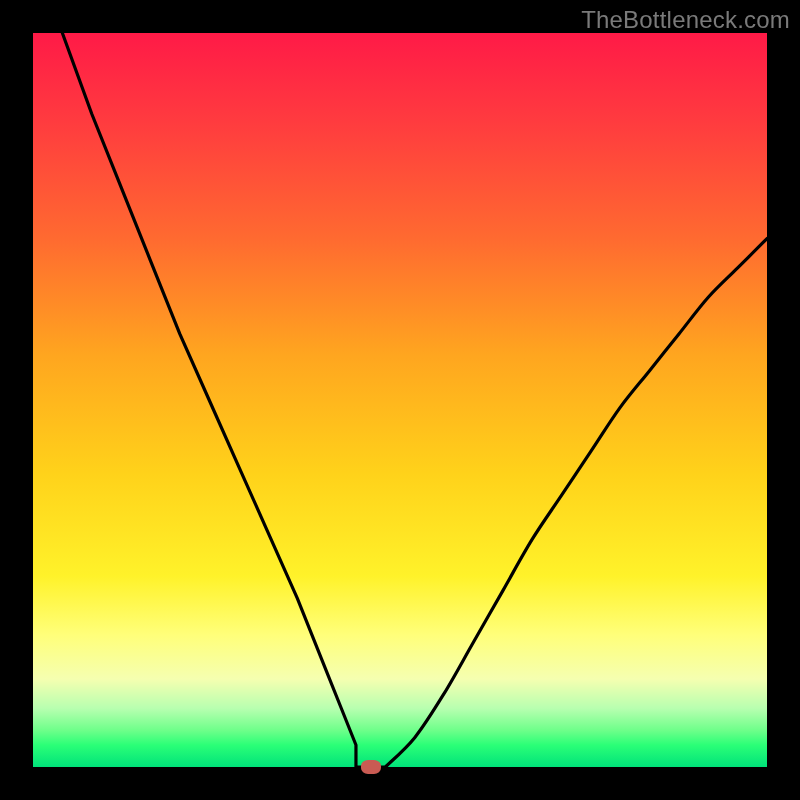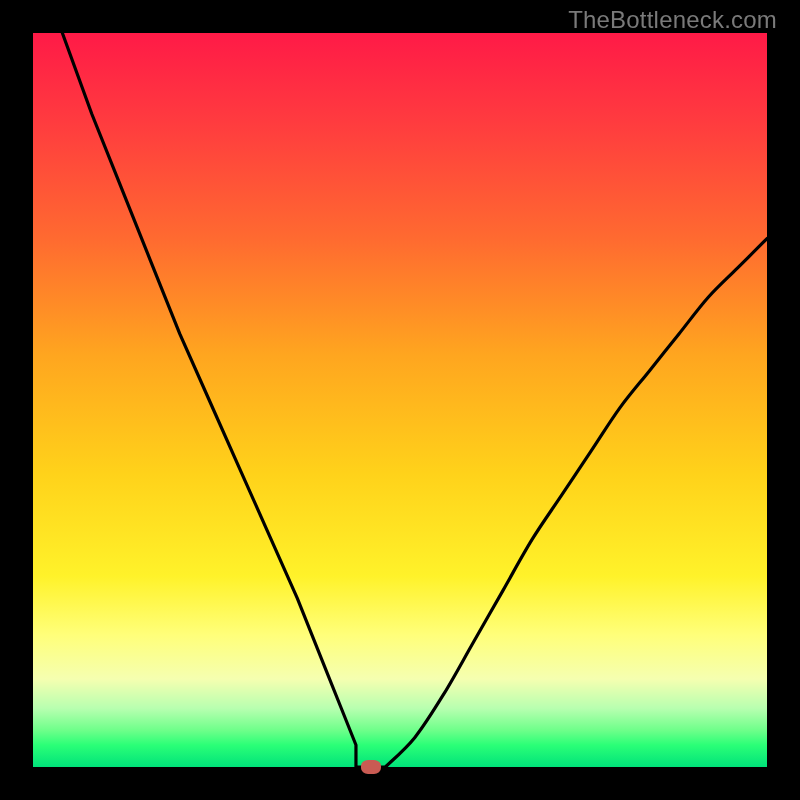--- a/index.html
+++ b/index.html
@@ -36,21 +36,21 @@
       #f5ffb0 88%,
       #b8ffb0 92%,
       #6eff8a 95%,
       #2bff77 97%,
       #00e27a 100%
     );
   }
   .watermark {
     position: absolute;
     top: 6px;
-    right: 23px;
+    right: 10px;
     color: #7a7a7a;
     font-size: 24px;
     font-weight: 500;
     letter-spacing: 0.2px;
     user-select: none;
   }
   svg.curve {
     position: absolute;
     left: 0;
     top: 0;

